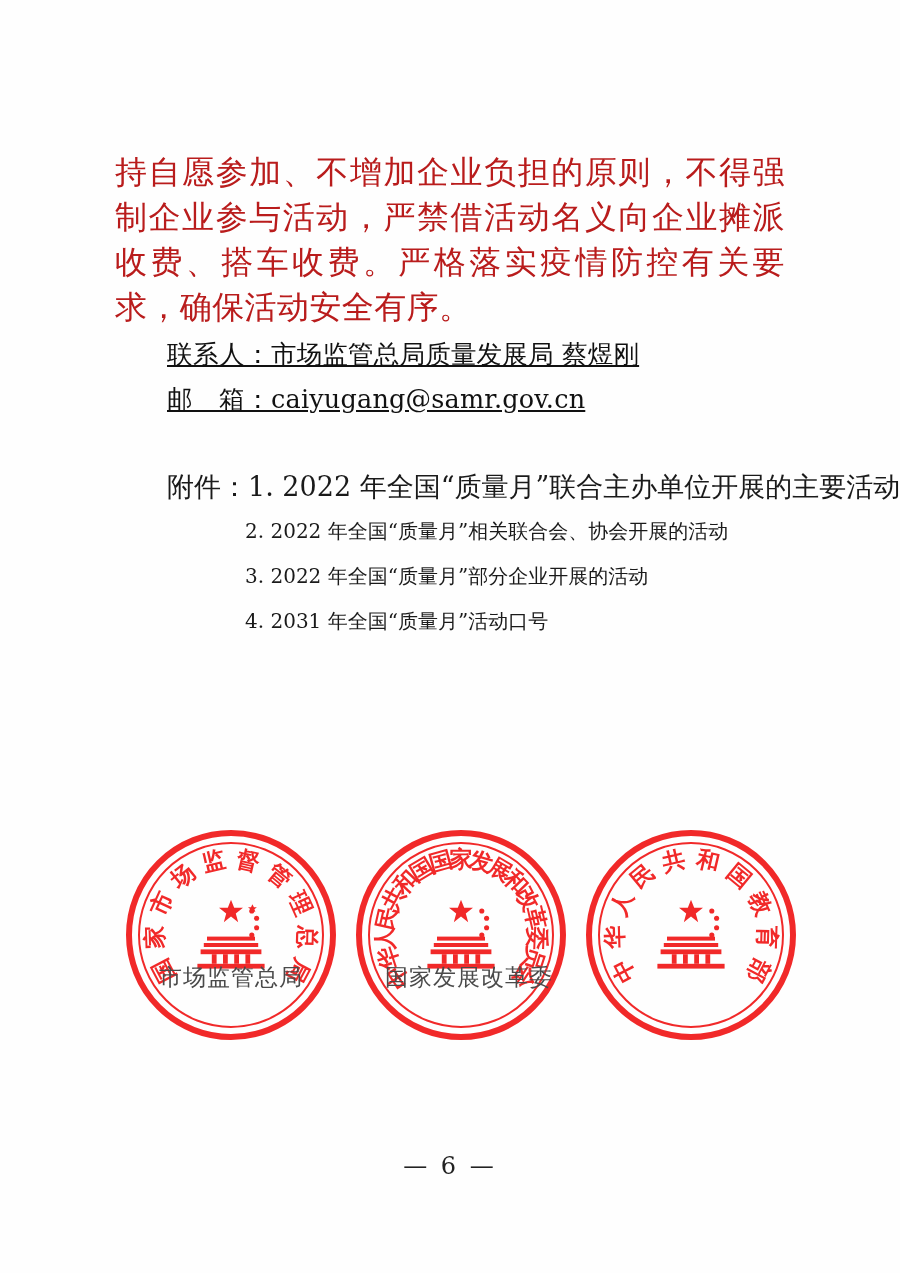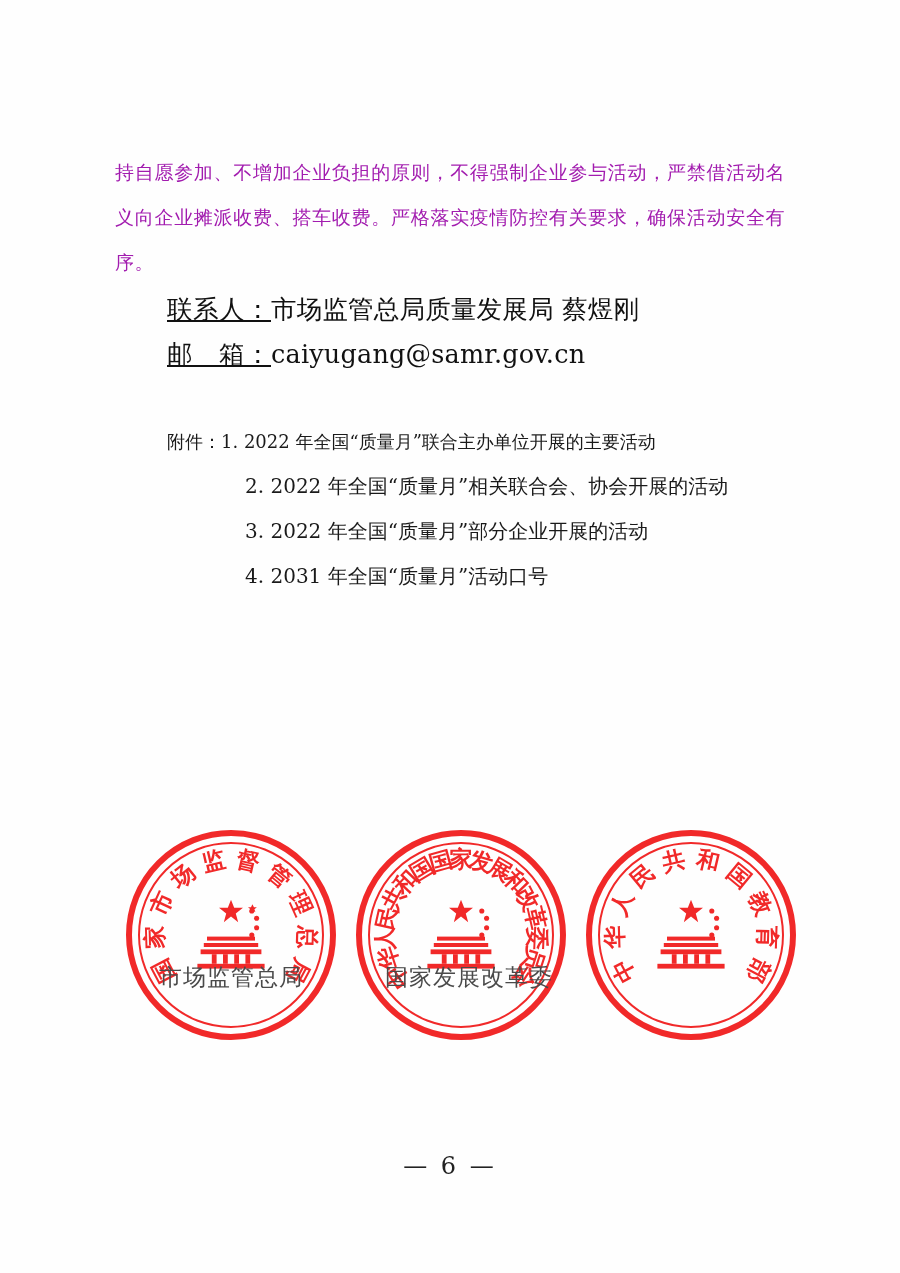--- a/index.html
+++ b/index.html
@@ -23,26 +23,26 @@
   }
 
   .doc-body {
     position: absolute;
     left: 115px;
     top: 150px;
     width: 670px;
   }
 
   .para {
-    font-size: 19px;
+    font-size: 32px;
     line-height: 45px;
     letter-spacing: 0.4px;
     text-align: justify;
     margin: 0 0 0 0;
-    color: #a21caf;
+    color: #b91c1c;
   }
   .para.indent {
     text-indent: 52px;
   }
 
   .contact-block {
     margin-top: 2px;
   }
   .contact-line {
     font-size: 25.5px;
@@ -50,30 +50,31 @@
     padding-left: 52px;
     white-space: nowrap;
     color: #111;
   }
   .contact-line .label {
     letter-spacing: 0.5px;
     text-decoration: underline;
   }
   .contact-line .val {
     letter-spacing: 0.2px;
+    text-decoration: underline;
   }
   .mono-ish {
     font-family: "DejaVu Serif", "Liberation Serif", serif;
   }
 
   .attach-block {
     margin-top: 42px;
   }
   .attach-first {
-    font-size: 18px;
+    font-size: 27px;
     line-height: 45px;
     padding-left: 52px;
     white-space: nowrap;
   }
   .attach-item {
     font-size: 20px;
     line-height: 45px;
     padding-left: 130px;
     white-space: nowrap;
   }

